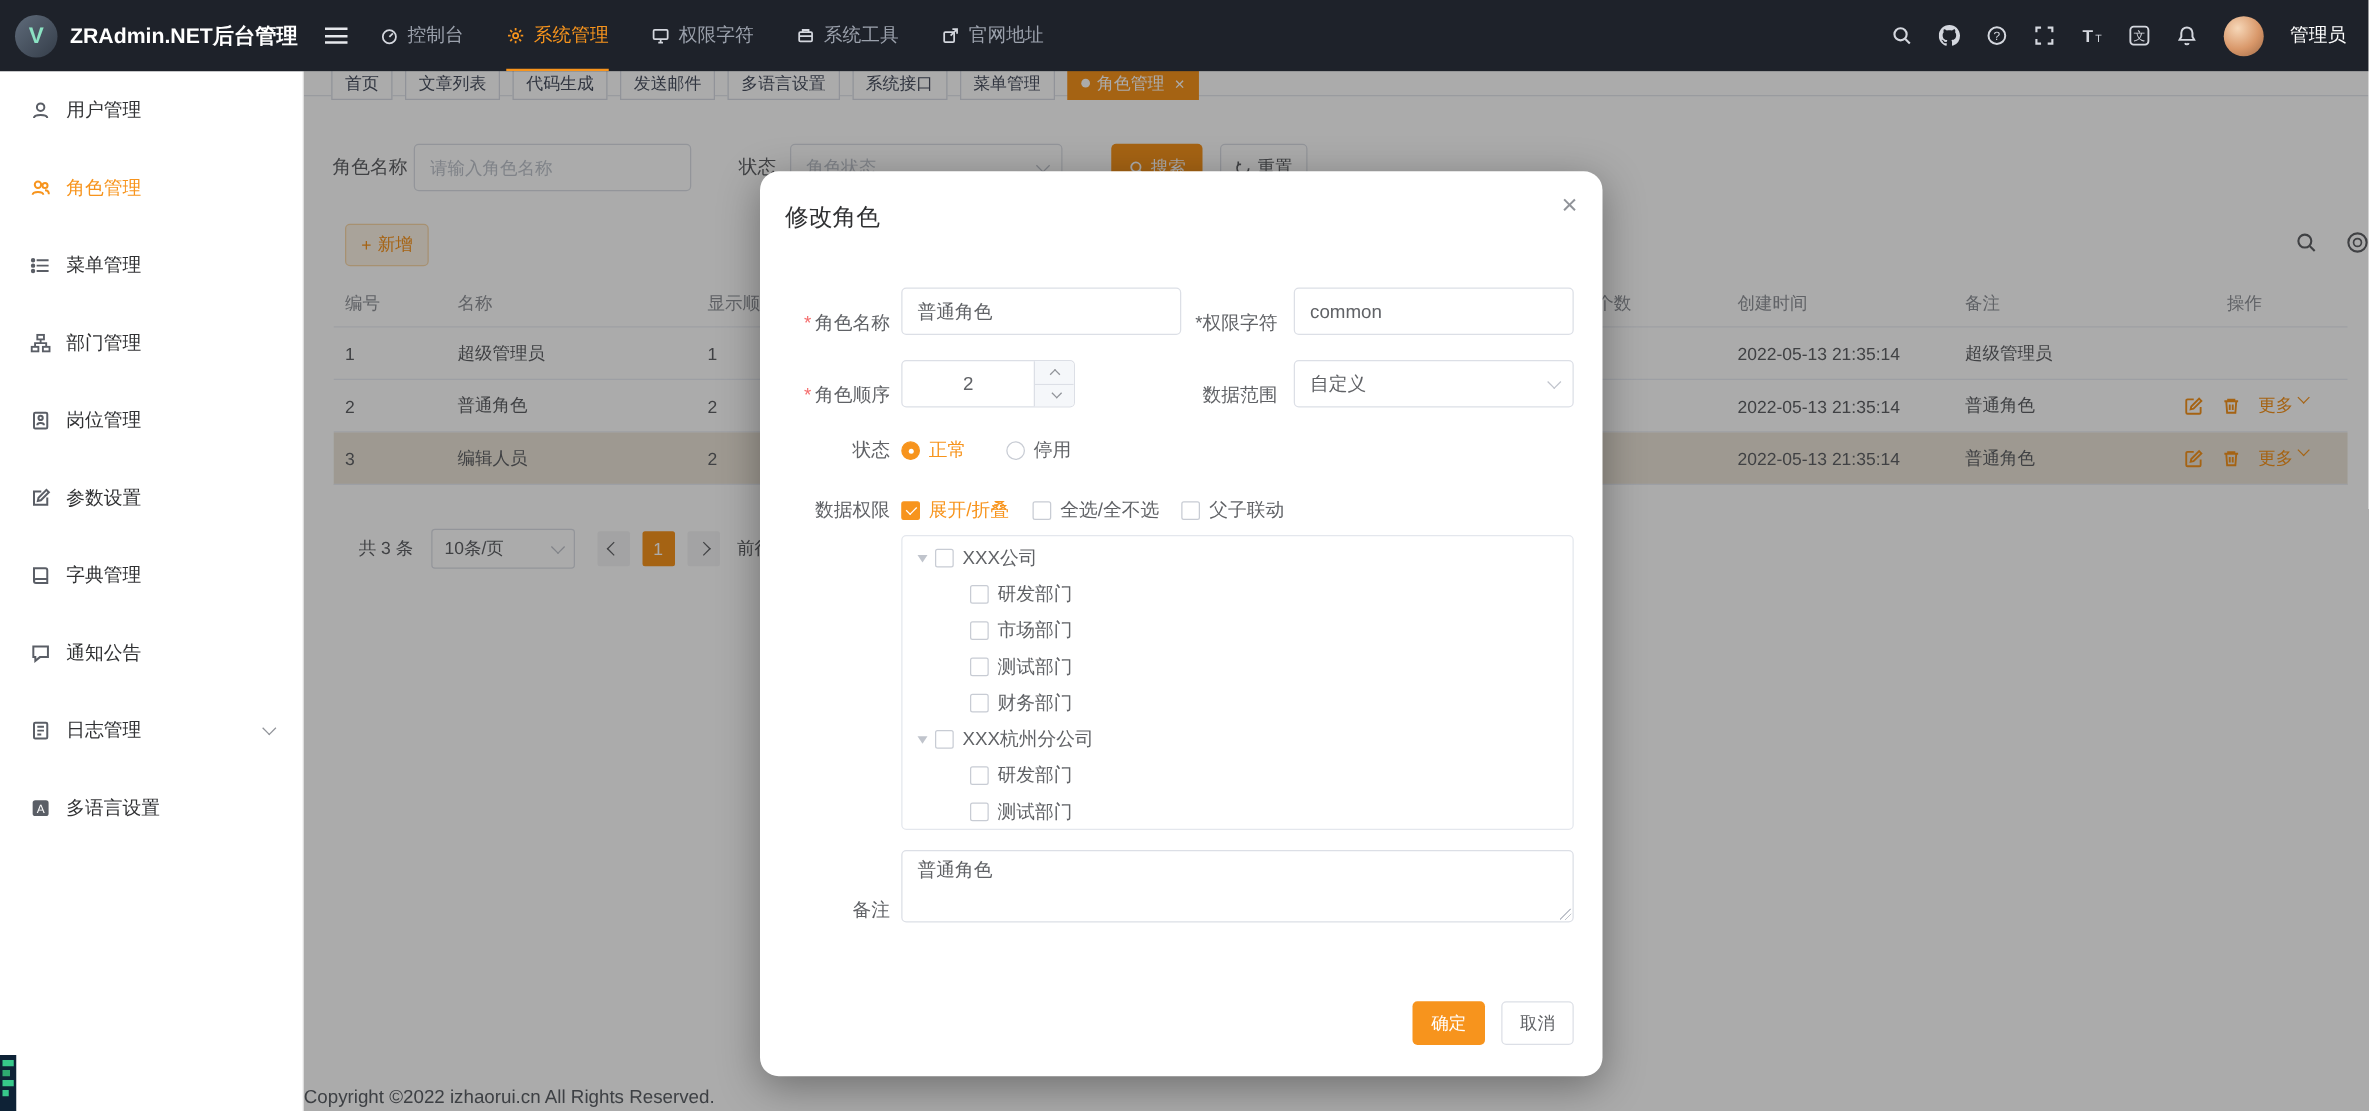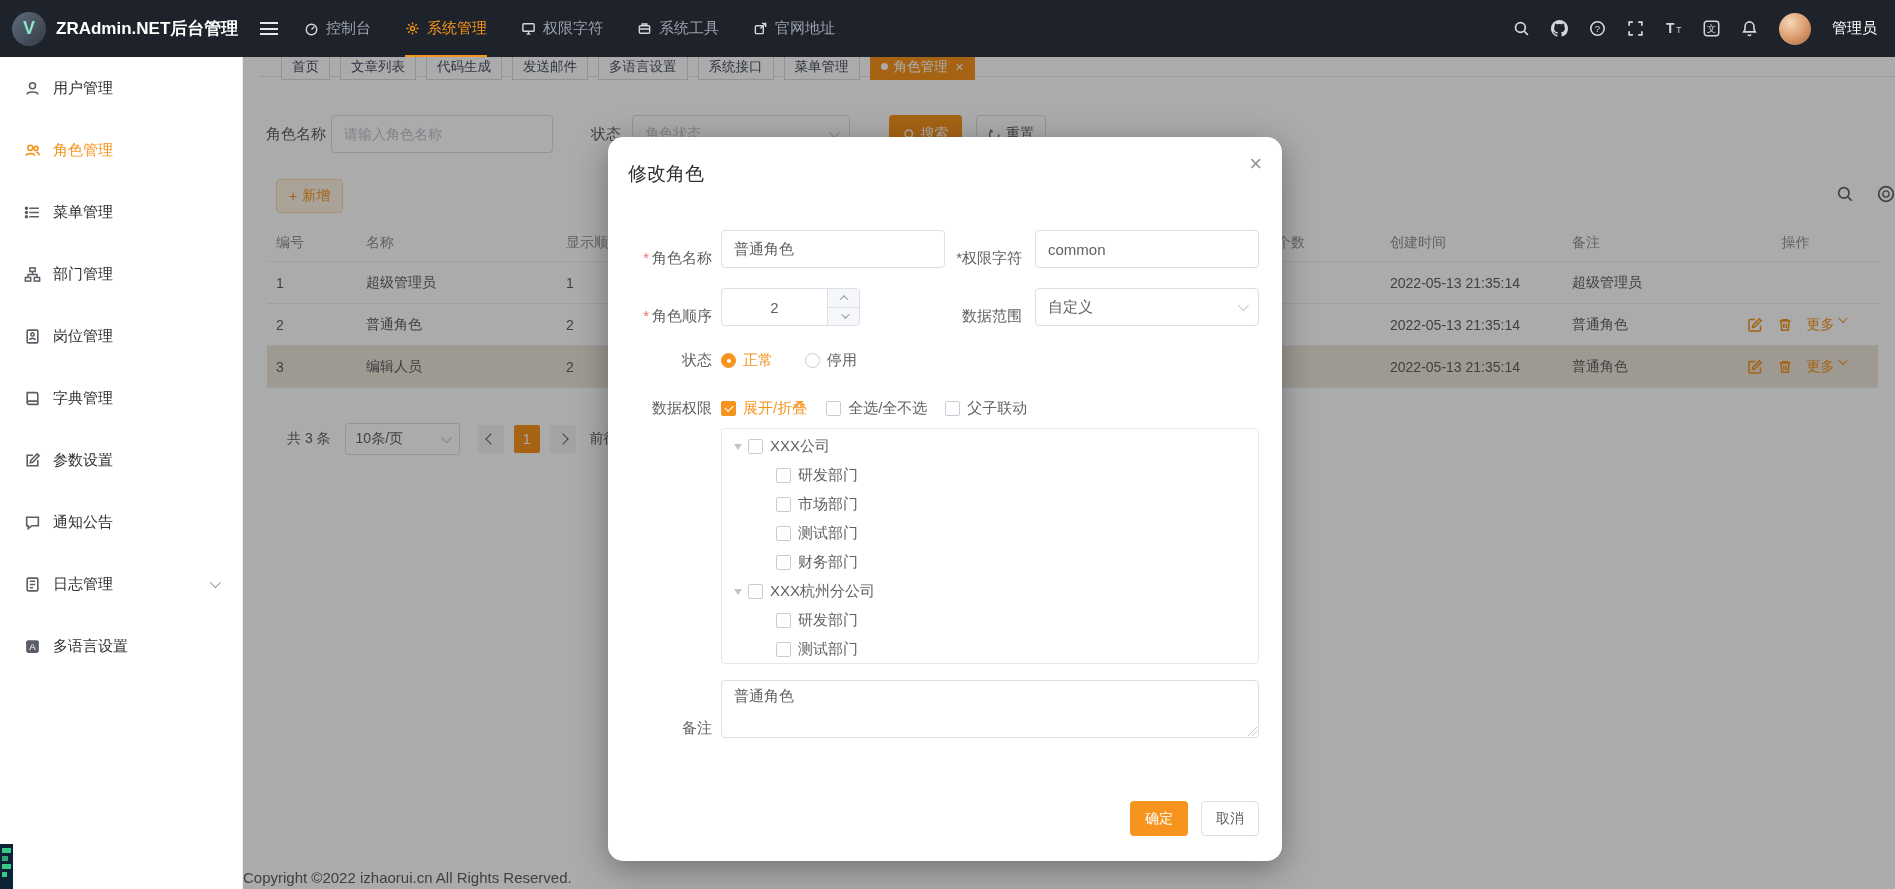--- a/index.html
+++ b/index.html
@@ -25,21 +25,21 @@
   
   .sidebar{position:absolute;top:57px;left:0;width:243px;bottom:0;background:#fff;border-right:1px solid #ececec;z-index:20;}
   .side-item{height:62px;display:flex;align-items:center;padding-left:24px;gap:12px;color:#303133;font-size:15px;cursor:pointer;}
   .side-item .sicon{display:flex;color:#5a5e66;}
   .side-item.active{color:var(--accent);}
   .side-item.active .sicon{color:var(--accent);}
   .side-caret{margin-left:auto;margin-right:24px;width:8px;height:8px;border-right:1.5px solid #909399;border-bottom:1.5px solid #909399;transform:rotate(45deg) translateY(-2px);}
 
   
   .content{position:absolute;left:243px;top:57px;right:0;bottom:0;background:#fff;}
-  .tags-bar{position:absolute;top:0;left:16px;right:0;height:20px;background:#fff;border-bottom:1px solid #e4e7ed;display:flex;align-items:center;padding-left:22px;gap:10px;}
+  .tags-bar{position:absolute;top:0;left:0;right:0;height:20px;background:#fff;border-bottom:1px solid #e4e7ed;display:flex;align-items:center;padding-left:22px;gap:10px;}
   .tag{height:27px;display:inline-flex;align-items:center;padding:0 10px;border:1px solid #d8dce5;background:#fff;color:#495060;font-size:13.5px;cursor:pointer;white-space:nowrap;}
   .tag.active{background:var(--accent);border-color:var(--accent);color:#fff;gap:6px;}
   .tag-dot{width:7px;height:7px;border-radius:50%;background:#fff;}
   .tag-close{margin-left:2px;font-size:14px;line-height:1;}
 
   .q-label{position:absolute;top:58px;height:38px;line-height:38px;font-size:15px;color:#606266;}
   .q-input{position:absolute;left:88px;top:58px;width:222px;height:38px;border:1px solid #dcdfe6;border-radius:4px;padding:0 12px;font-size:14px;color:#606266;outline:none;}
   .q-input::placeholder{color:#bfc4cc;}
   .q-select{position:absolute;left:389px;top:58px;width:218px;height:38px;border:1px solid #dcdfe6;border-radius:4px;background:#fff;display:flex;align-items:center;justify-content:space-between;padding:0 12px;font-size:14px;color:#bfc4cc;cursor:pointer;}
   .chev{width:8px;height:8px;border-right:1.5px solid #c0c4cc;border-bottom:1.5px solid #c0c4cc;display:inline-block;}
@@ -294,34 +294,34 @@
             <rect x="3" y="2" width="10" height="12" rx="1"></rect>
             <circle cx="8" cy="6" r="1.6"></circle>
             <path d="M5.5 11.4c0-2.2 5-2.2 5 0"></path>
           </svg>
         </span>
       <span>岗位管理</span>
     </div>
     <div class="side-item">
       <span class="sicon">
           <svg width="17" height="17" viewBox="0 0 16 16" fill="none" stroke="currentColor" stroke-width="1.5">
+            <path d="M8.5 3H3v10h10V7.5"></path>
+            <path d="M12.4 1.8l1.8 1.8-6 6-2.3.5.5-2.3z"></path>
+          </svg>
+        </span>
+      <span>参数设置</span>
+    </div>
+    <div class="side-item">
+      <span class="sicon">
+          <svg width="17" height="17" viewBox="0 0 16 16" fill="none" stroke="currentColor" stroke-width="1.5">
             <path d="M3 2.5h8.5A1.5 1.5 0 0113 4v9.5H4.5A1.5 1.5 0 013 12V2.5z"></path>
             <path d="M3 12a1.5 1.5 0 011.5-1.5H13"></path>
           </svg>
         </span>
       <span>字典管理</span>
-    </div>
-    <div class="side-item">
-      <span class="sicon">
-          <svg width="17" height="17" viewBox="0 0 16 16" fill="none" stroke="currentColor" stroke-width="1.5">
-            <path d="M8.5 3H3v10h10V7.5"></path>
-            <path d="M12.4 1.8l1.8 1.8-6 6-2.3.5.5-2.3z"></path>
-          </svg>
-        </span>
-      <span>参数设置</span>
     </div>
     <div class="side-item">
       <span class="sicon">
           <svg width="17" height="17" viewBox="0 0 16 16" fill="none" stroke="currentColor" stroke-width="1.5">
             <path d="M2.5 3h11v8h-6L4 13.8V11H2.5z"></path>
           </svg>
         </span>
       <span>通知公告</span>
     </div>
     <div class="side-item">

